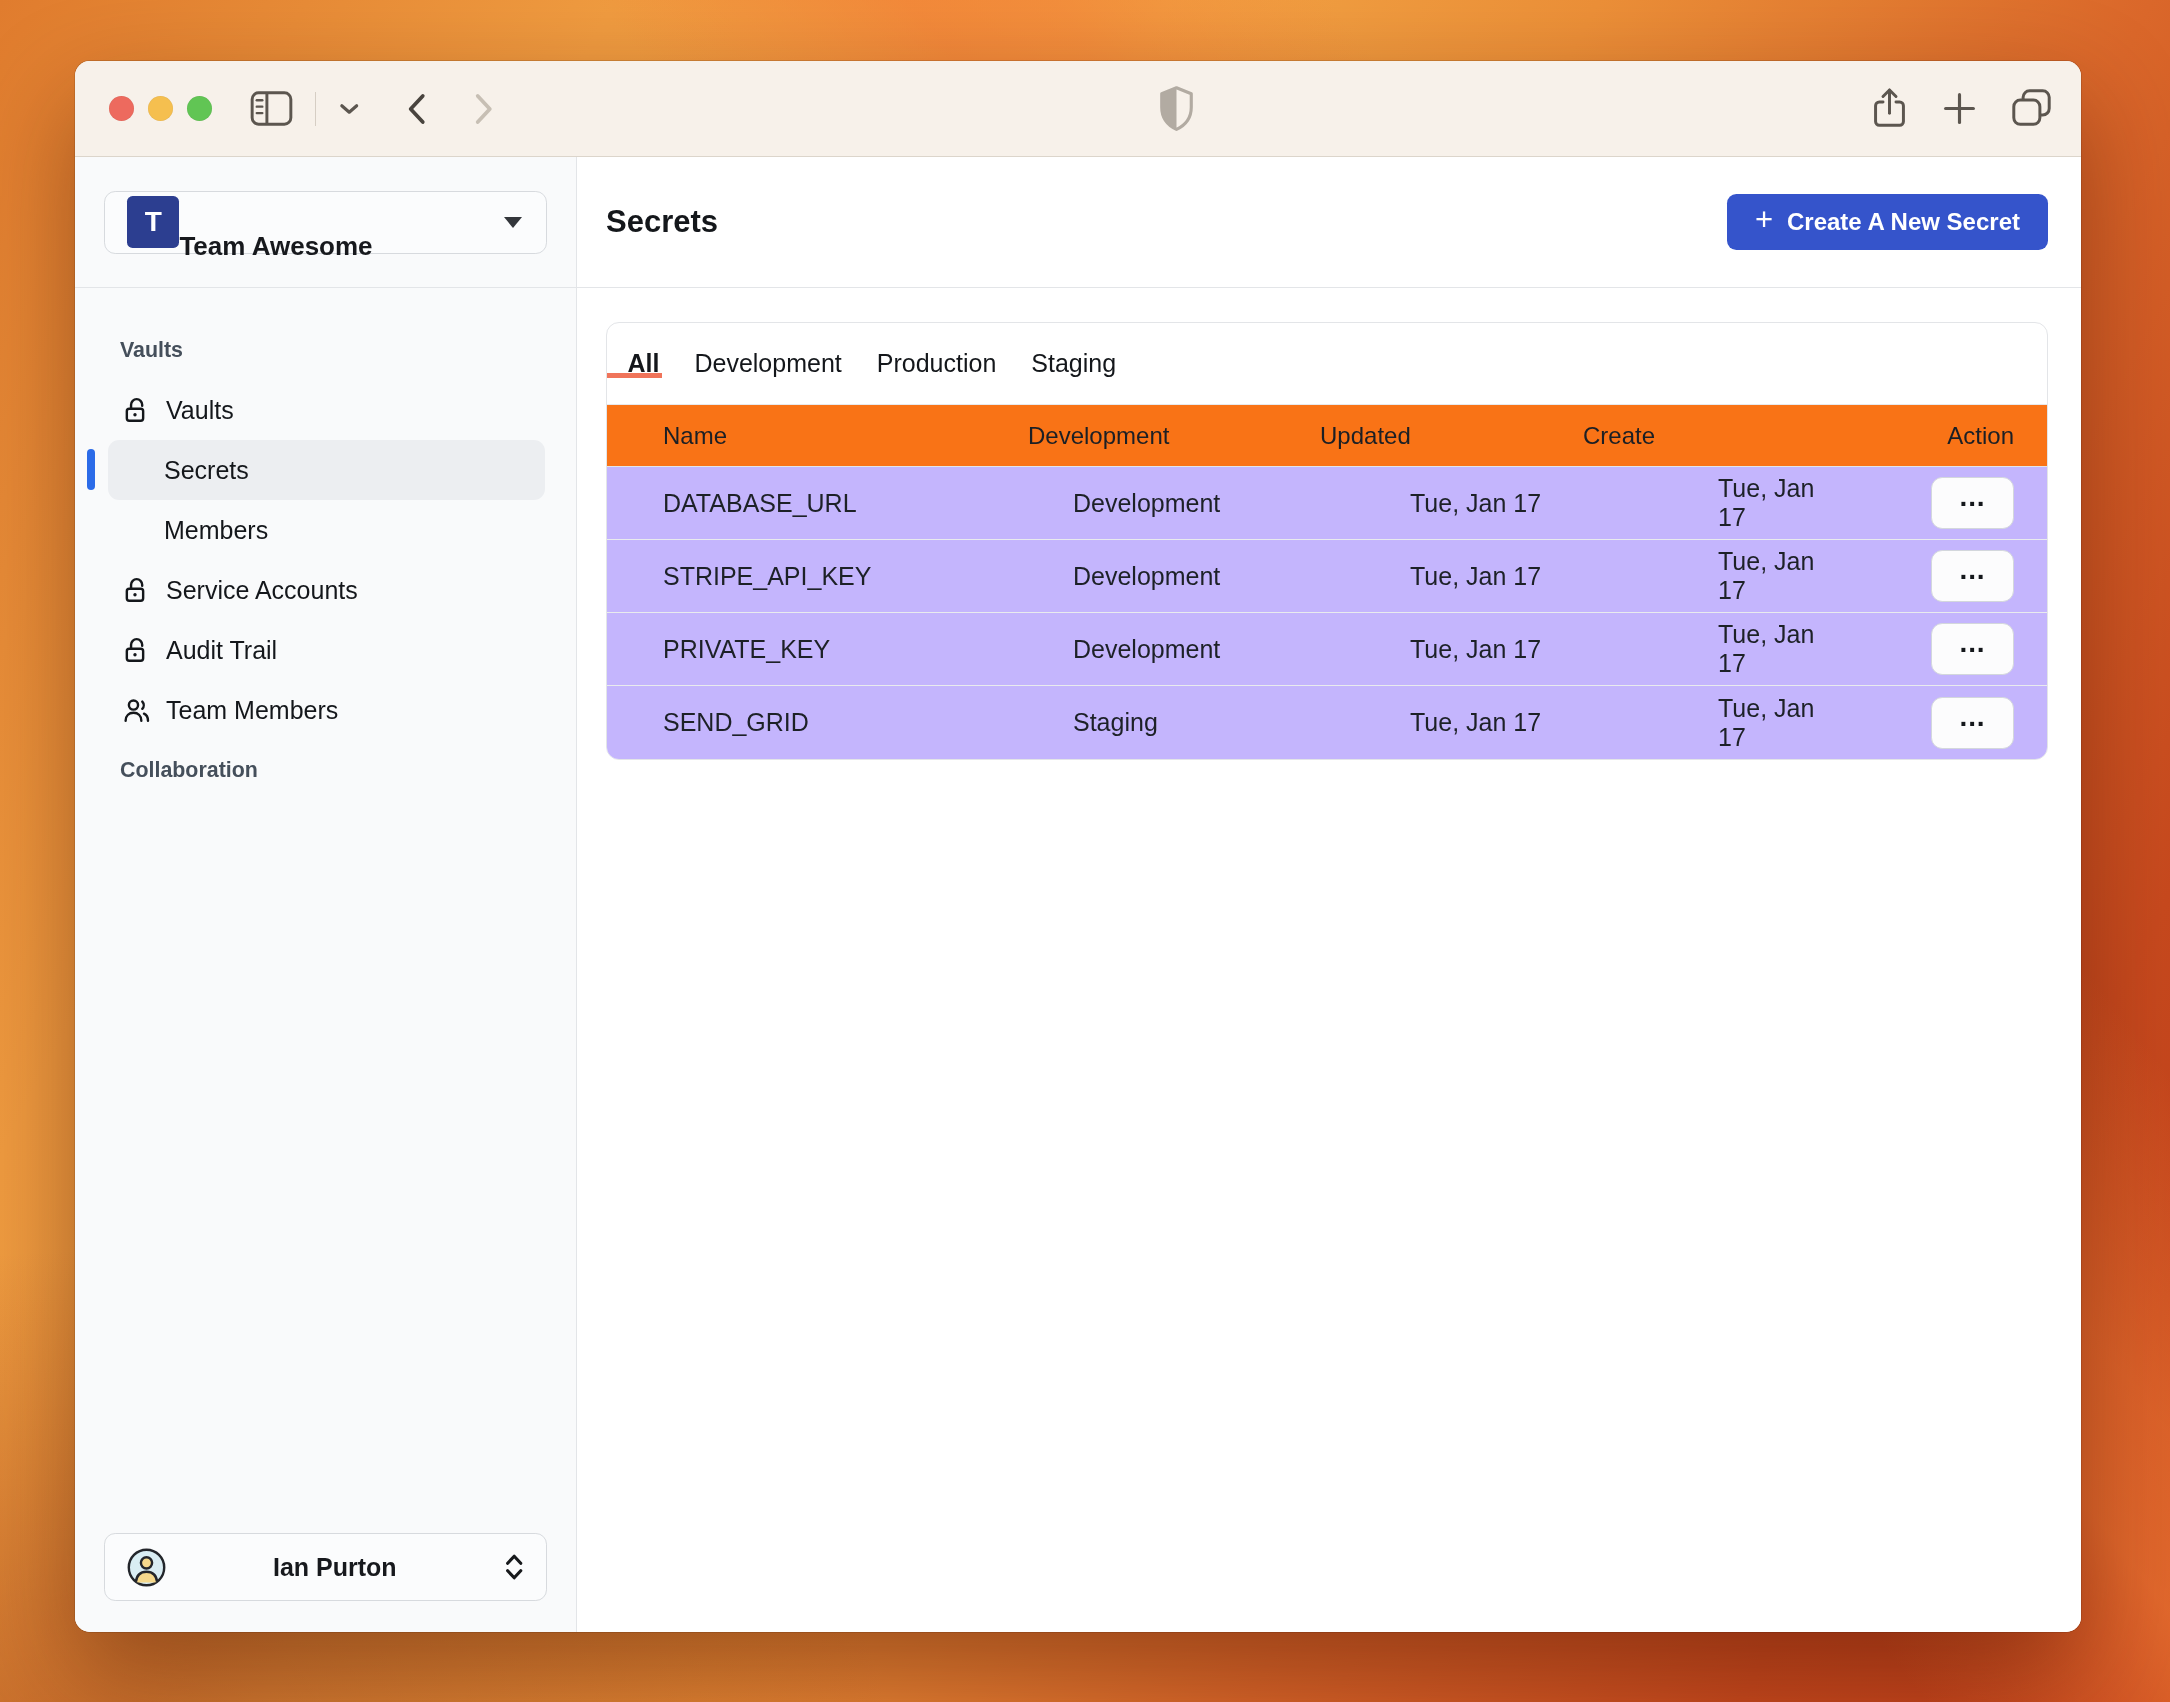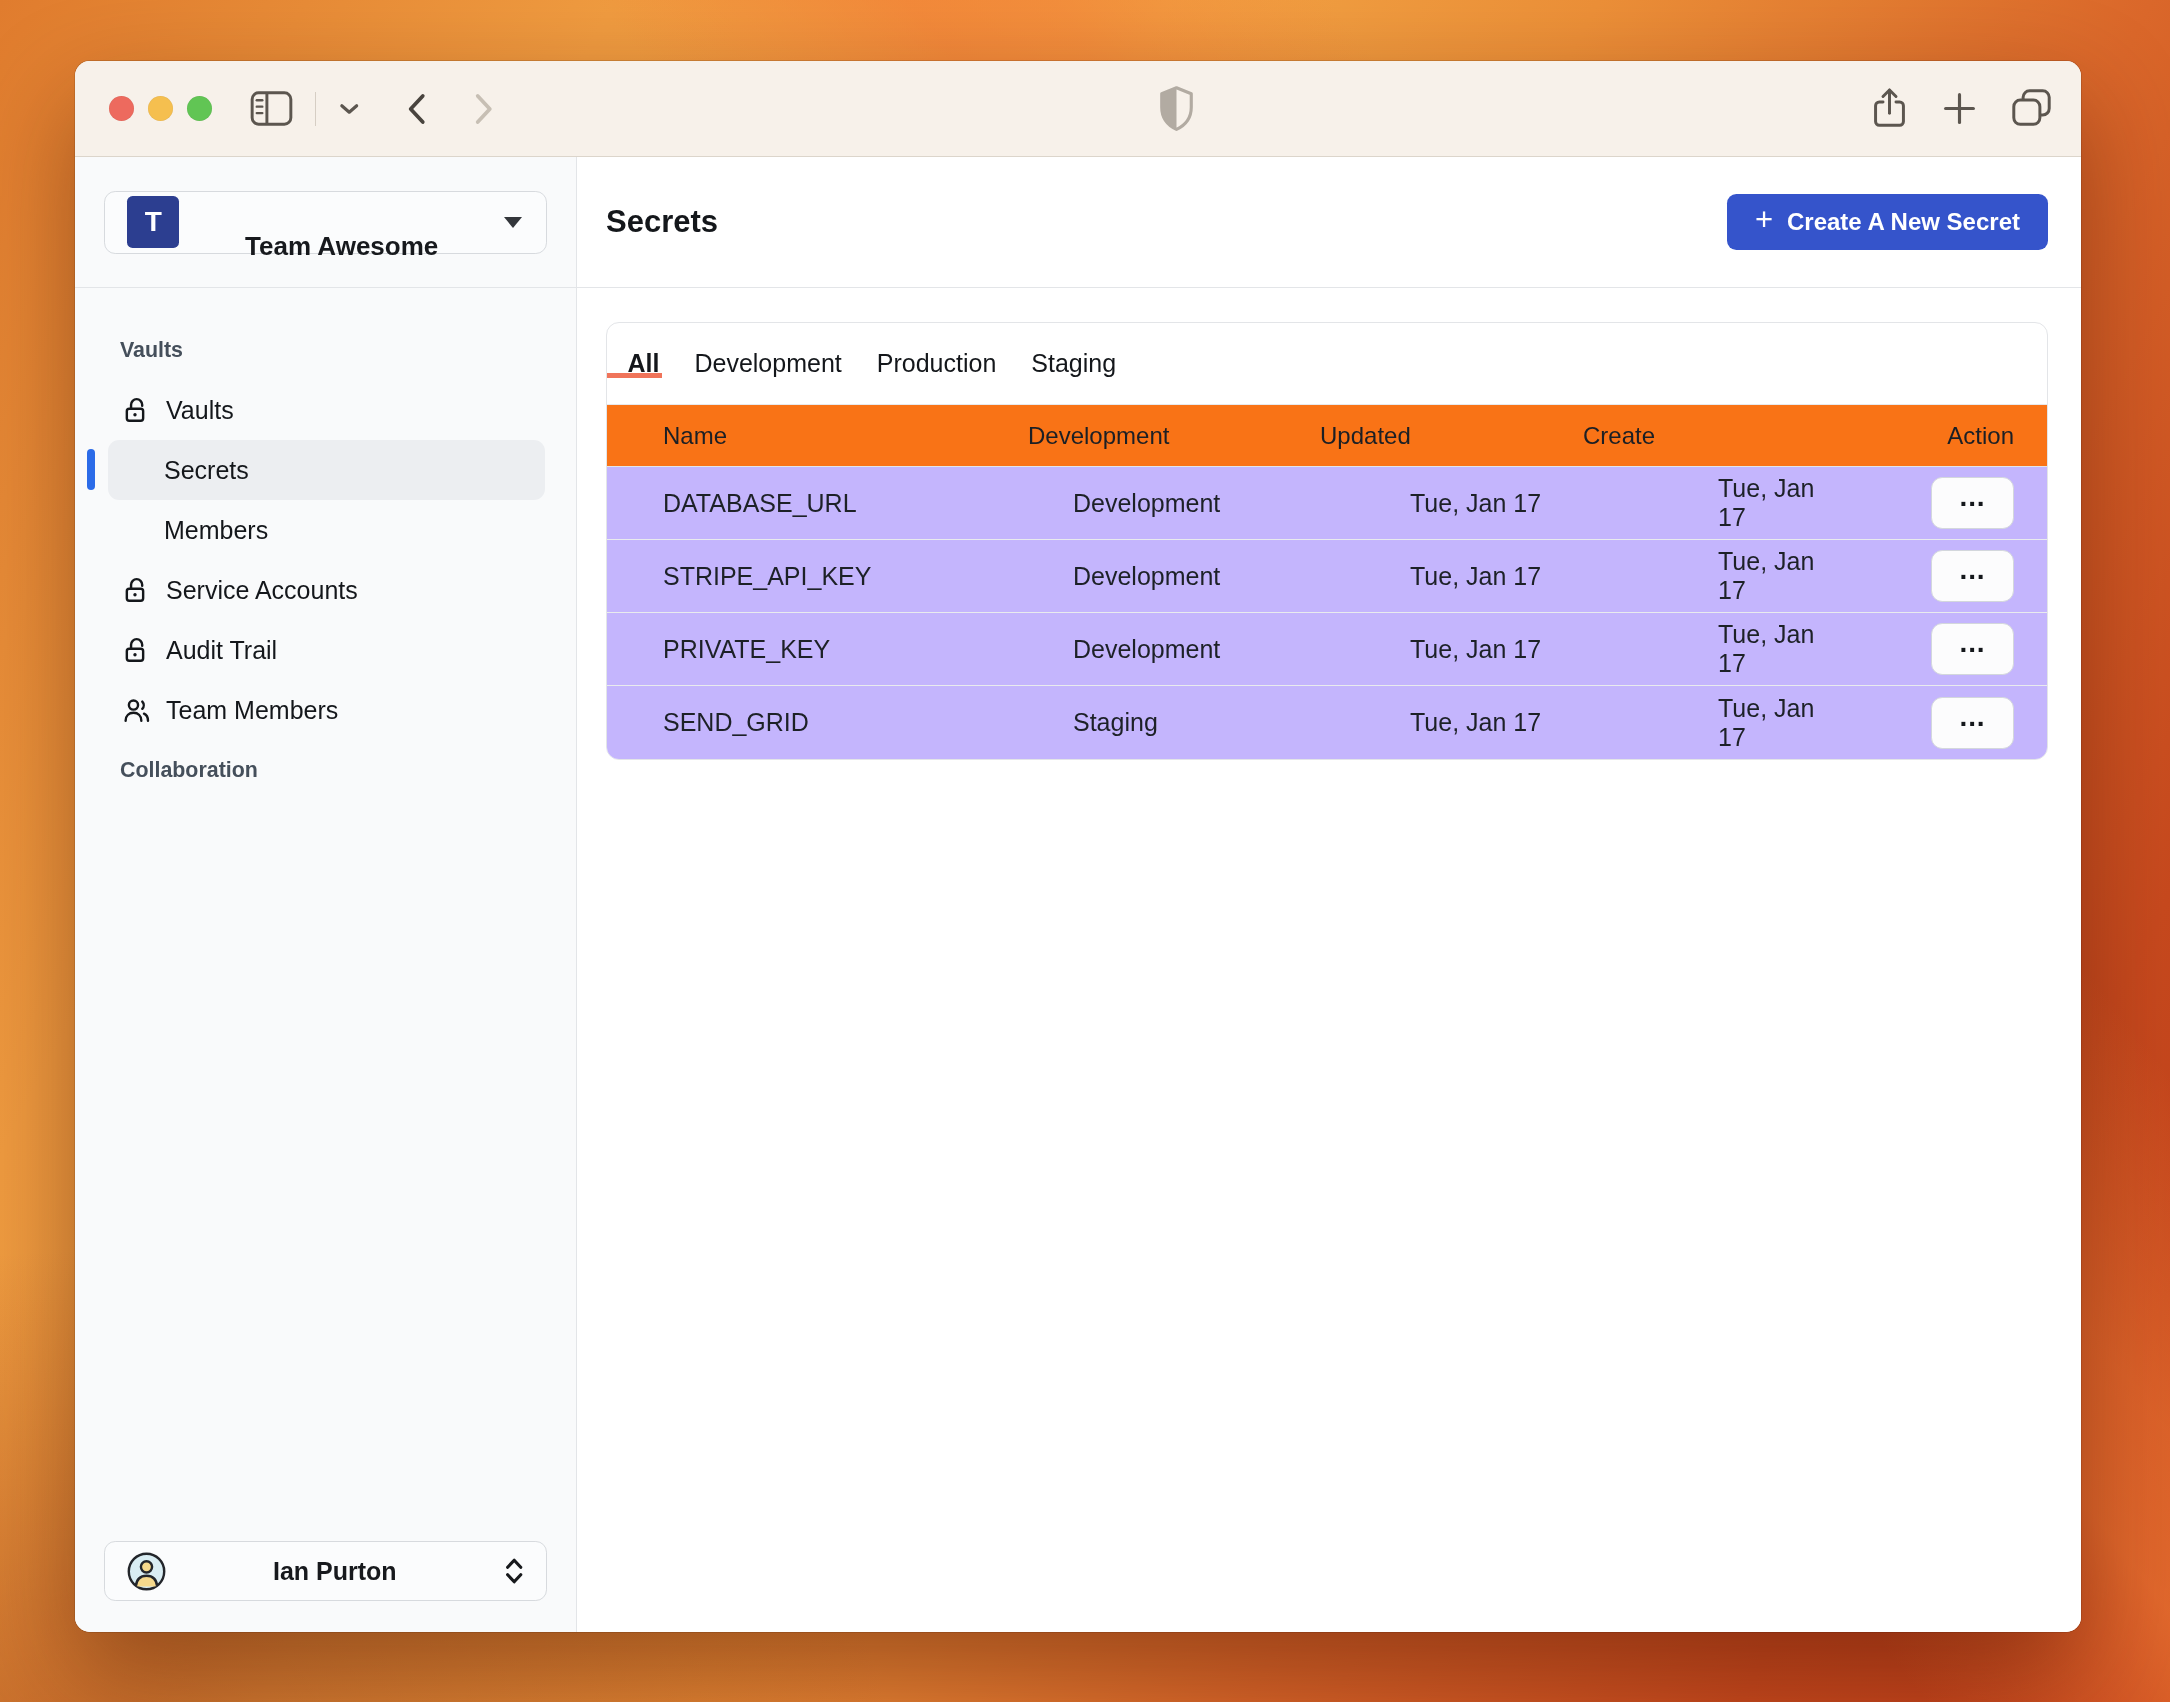--- a/index.html
+++ b/index.html
@@ -32,35 +32,35 @@
   
   .app-body { flex:1; display:flex; min-height:0; }
 
   
   .sidebar { width:502px; flex:0 0 502px; background:#f9fafb; border-right:0.9px solid #e3e5e8; display:flex; flex-direction:column; }
   .sidebar-header { flex:0 0 131px; border-bottom:0.9px solid #e3e5e8; display:flex; align-items:center; padding:0 29px; }
   .team-selector { width:100%; height:63px; background:#fbfcfd; border:0.9px solid #d7dade; border-radius:11.2px;
     display:flex; align-items:center; padding:0 24px 0 22.4px; cursor:default; }
   .team-avatar { width:52px; height:52px; background:#2c3e90; border-radius:5.6px; color:#fff;
     font-size:28px; font-weight:700; display:flex; align-items:center; justify-content:center; }
-  .team-name { flex:1; text-align:center; font-size:26px; font-weight:700; color:#17191d;margin-top:48px; }
+  .team-name { flex:1; font-size:26px; font-weight:700; color:#17191d;margin-top:48px; }
   .caret-down { width:0; height:0; border-left:9.3px solid transparent; border-right:9.3px solid transparent; border-top:11.2px solid #33363b; }
 
   .sidebar-nav { flex:1; padding-top:32px; }
   .nav-row { height:60px; display:flex; align-items:center; position:relative; }
   .nav-section-label { padding-left:45px; font-size:21.4px; font-weight:700; color:#454f5b; }
   .nav-item { padding-left:47px; gap:15px; font-size:25px; color:#14171b; cursor:default; }
   .nav-item.no-icon { padding-left:89px; }
   .nav-item .icon { width:29px; display:flex; }
   .nav-item.selected::before { content:""; position:absolute; left:12px; top:9.3px; width:8.4px; height:41px; border-radius:4.7px; background:#2b6be8; }
   .nav-item.selected .sel-bg { position:absolute; left:33px; right:31px; top:0; bottom:0; background:#eceef1; border-radius:11.2px; }
   .nav-item > span, .nav-item > .icon { position:relative; }
 
   .sidebar-footer { padding:0 29px 31px; }
-  .user-selector { height:60px; border:0.9px solid #d7dade; border-radius:11.2px; background:#fbfcfd;
+  .user-selector { height:68px; border:0.9px solid #d7dade; border-radius:11.2px; background:#fbfcfd;
     display:flex; align-items:center; padding:0 20.5px; cursor:default; }
   .user-name { flex:1; text-align:center; font-size:25px; font-weight:700; color:#17191d; }
 
   
   .main { flex:1; background:#fff; display:flex; flex-direction:column; min-width:0; }
   .main-header { flex:0 0 131px; border-bottom:0.9px solid #e3e5e8; display:flex; align-items:center; justify-content:space-between; padding:0 33px 0 29px; }
   .page-title { font-size:31px; font-weight:700; color:#14171b; }
   .create-btn { height:56px; padding:0 28px; background:#3554cb; border:none; border-radius:9.3px; color:#fff;
     font-family:inherit; font-size:24px; font-weight:600; display:flex; align-items:center; gap:14px; cursor:pointer; }
   .create-btn .plus { font-size:31px; font-weight:400; line-height:0; transform:translateY(-1.9px); }

